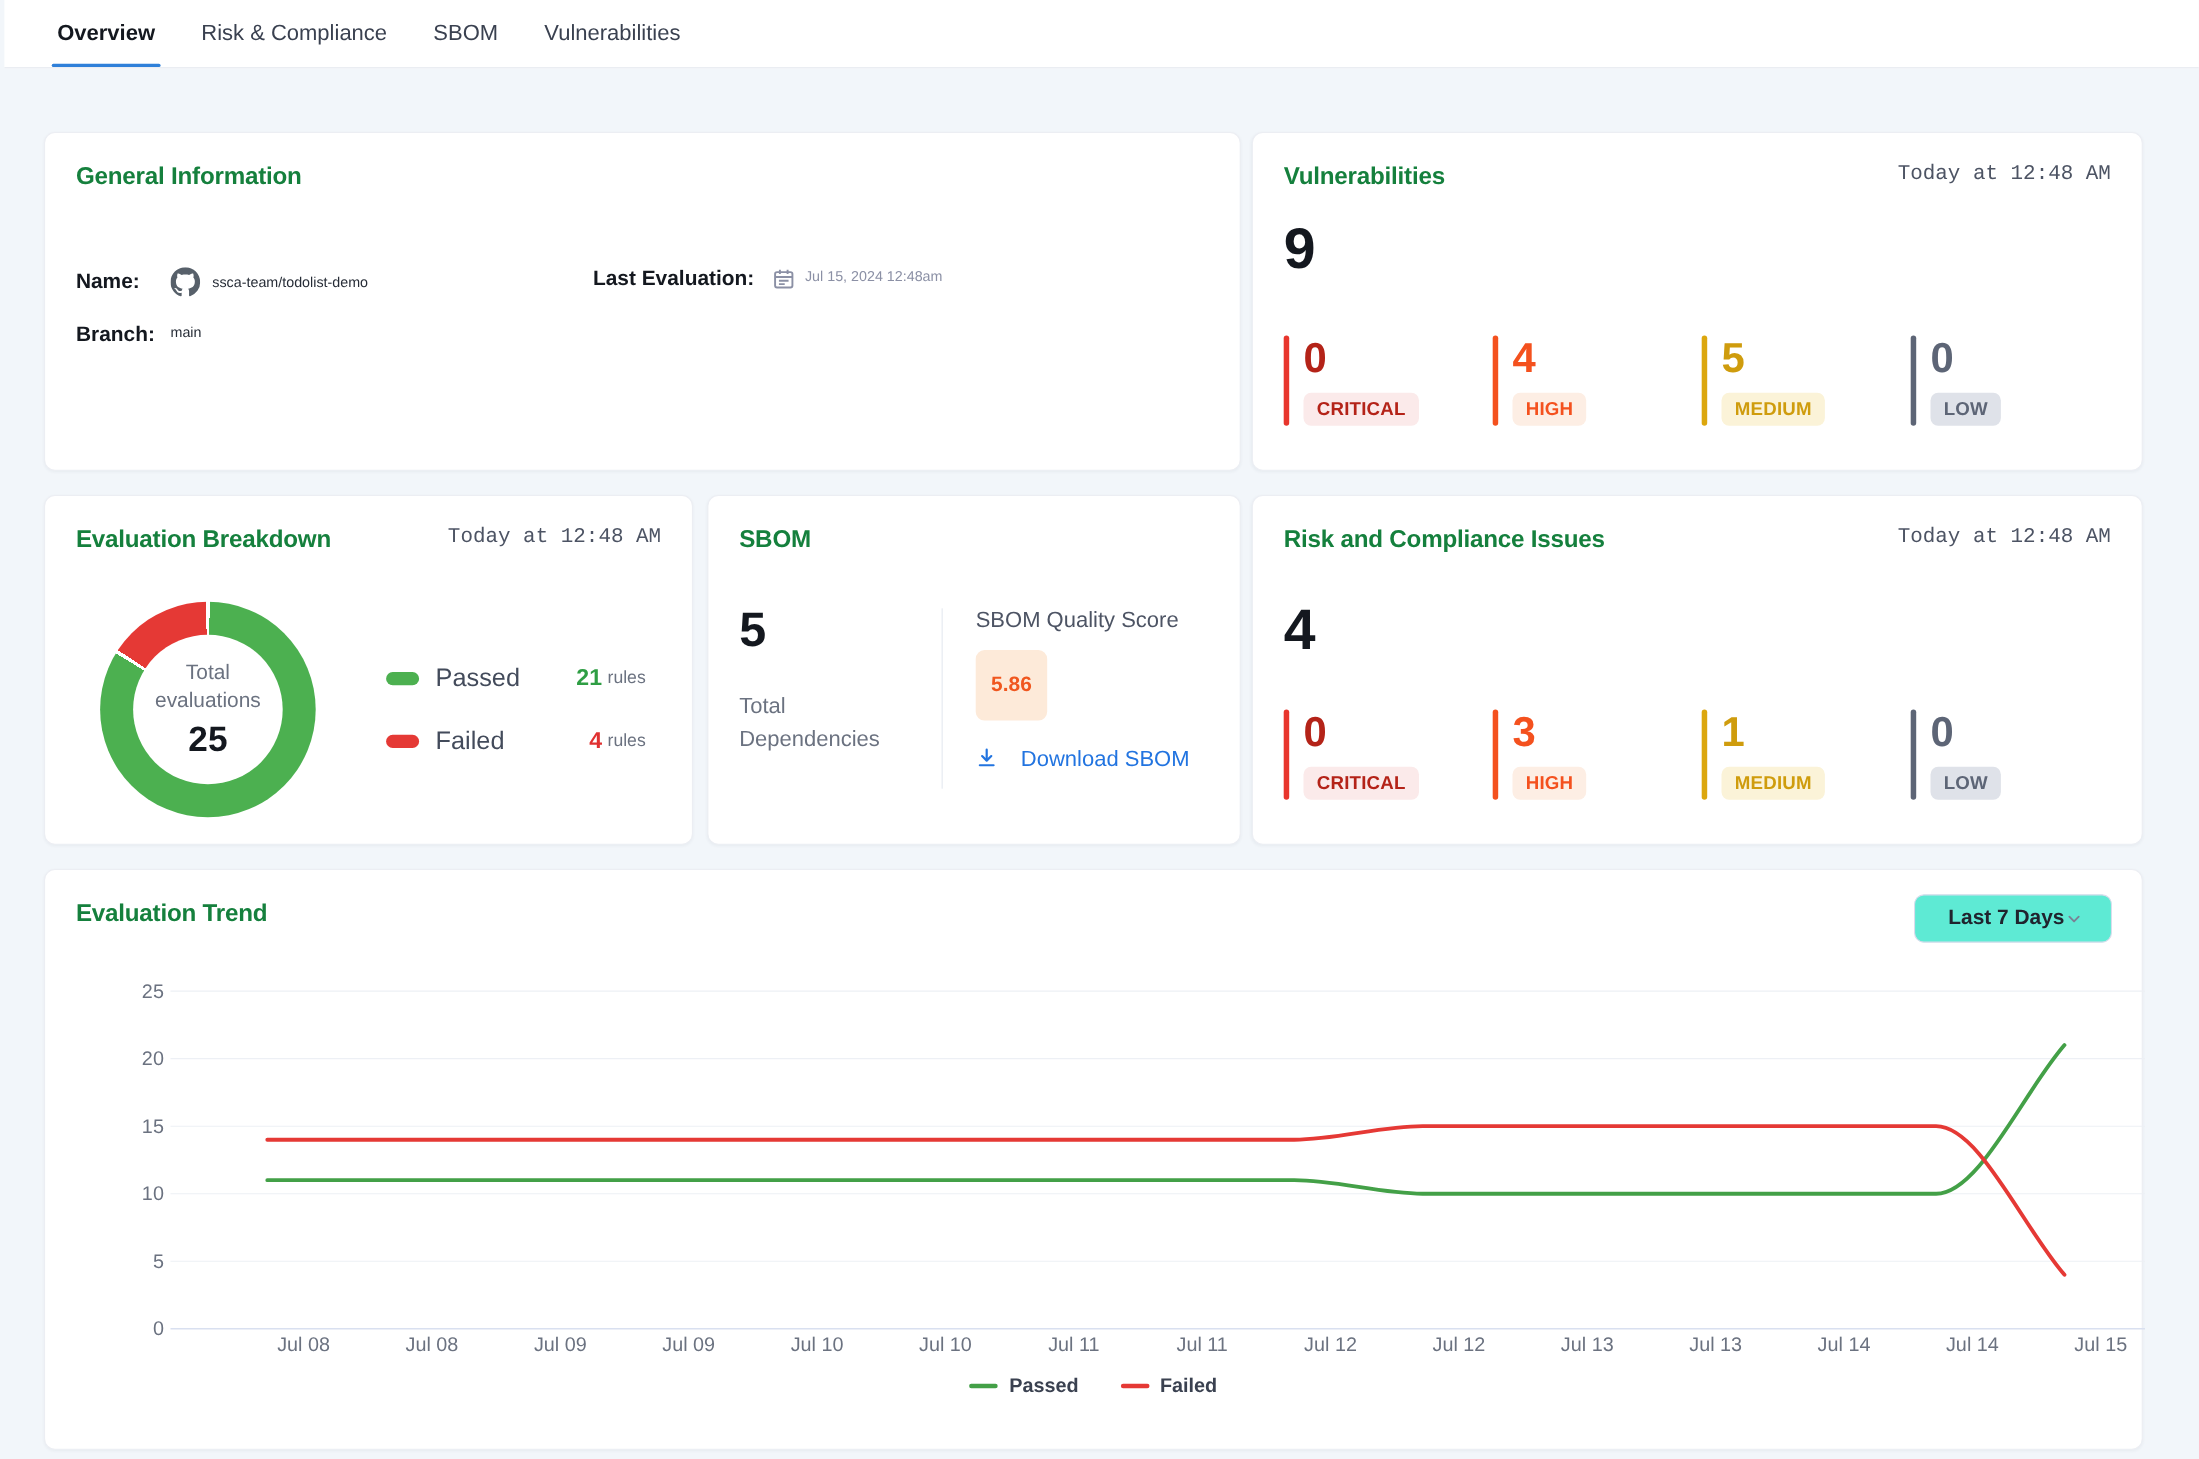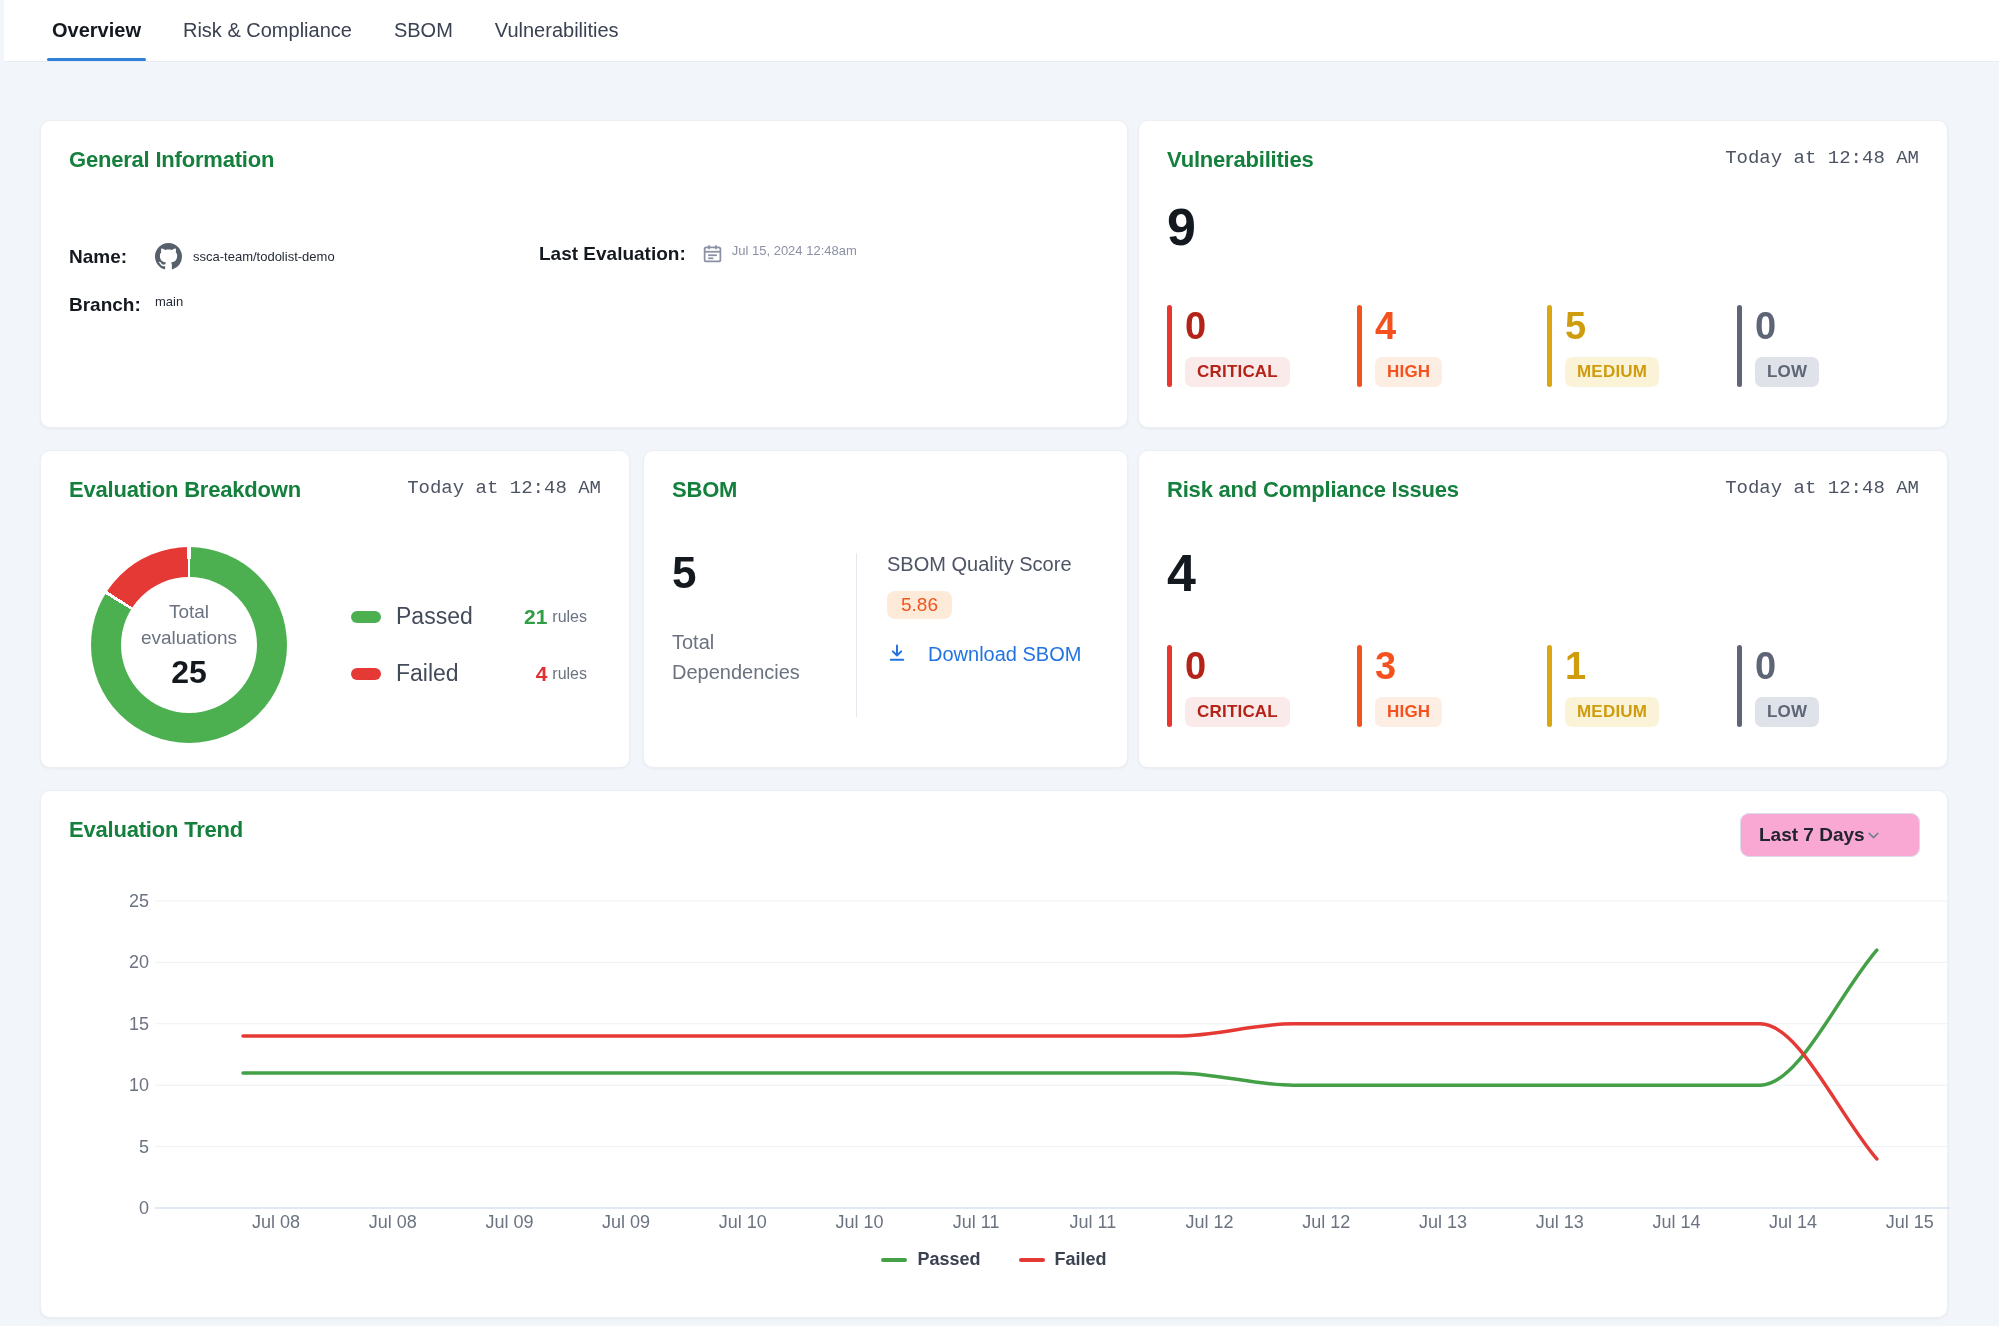--- a/index.html
+++ b/index.html
@@ -65,30 +65,30 @@
   .leg-count { margin-left:auto; font-size:21px; font-weight:700; }
   .leg-unit { font-size:16px; color:#6b7280; margin-left:5px; }
 
   
   .sbom-body { display:flex; margin-top:48px; }
   .sbom-left { width:184px; }
   .sbom-num { font-size:44px; font-weight:700; color:#14181f; line-height:1; }
   .sbom-deps { font-size:20px; color:#6b7280; margin-top:32px; line-height:1.5; }
   .sbom-divider { width:1px; background:#e4e8ef; height:164px; margin:2px 30px 0 0; }
   .sbom-q { font-size:20px; color:#4d5464; padding-top:2px; }
-  .score-badge { display:inline-block; margin-top:15px; font-size:19px; font-weight:400;
-                 padding:3px 14px; border-radius:8px; }
+  .score-badge { display:inline-block; margin-top:15px; font-size:19px; font-weight:700;
+                 padding:21px 14px; border-radius:8px; }
   .download { display:flex; align-items:flex-start; gap:21px; margin-top:24px; font-size:20px;
               font-weight:500; cursor:pointer; }
   .dl-icon { width:20px; height:20px; }
 
   
   .dropdown { position:absolute; top:22px; right:27px; width:180px; height:44px;
-              border:1.5px solid #d9dcec; border-radius:9px; background:#f9a8d4; cursor:pointer;
-              display:flex; align-items:center; justify-content:flex-start; padding:0 13px 0 18px; }
+              border:1.5px solid #d9dcec; border-radius:9px; background:#5eead4; cursor:pointer;
+              display:flex; align-items:center; justify-content:center; padding:0 13px 0 18px; }
   .dropdown-label { font-size:19px; font-weight:600; color:#20242e; }
   .chev-icon { width:17px; height:17px; }
   .chart-wrap { position:absolute; left:64px; top:95px; width:1880px; height:360px; }
   svg text { font-family:"Liberation Sans","DejaVu Sans",sans-serif; }
   .chart-legend { position:absolute; left:0; right:0; top:458px; display:flex;
                   justify-content:center; gap:38px; align-items:center; }
   .cl-item { display:flex; align-items:center; gap:10px; font-size:18px; font-weight:700; color:#3a4150; }
   .cl-dash { width:26px; height:4px; border-radius:2px; }
 </style>
 </head>

